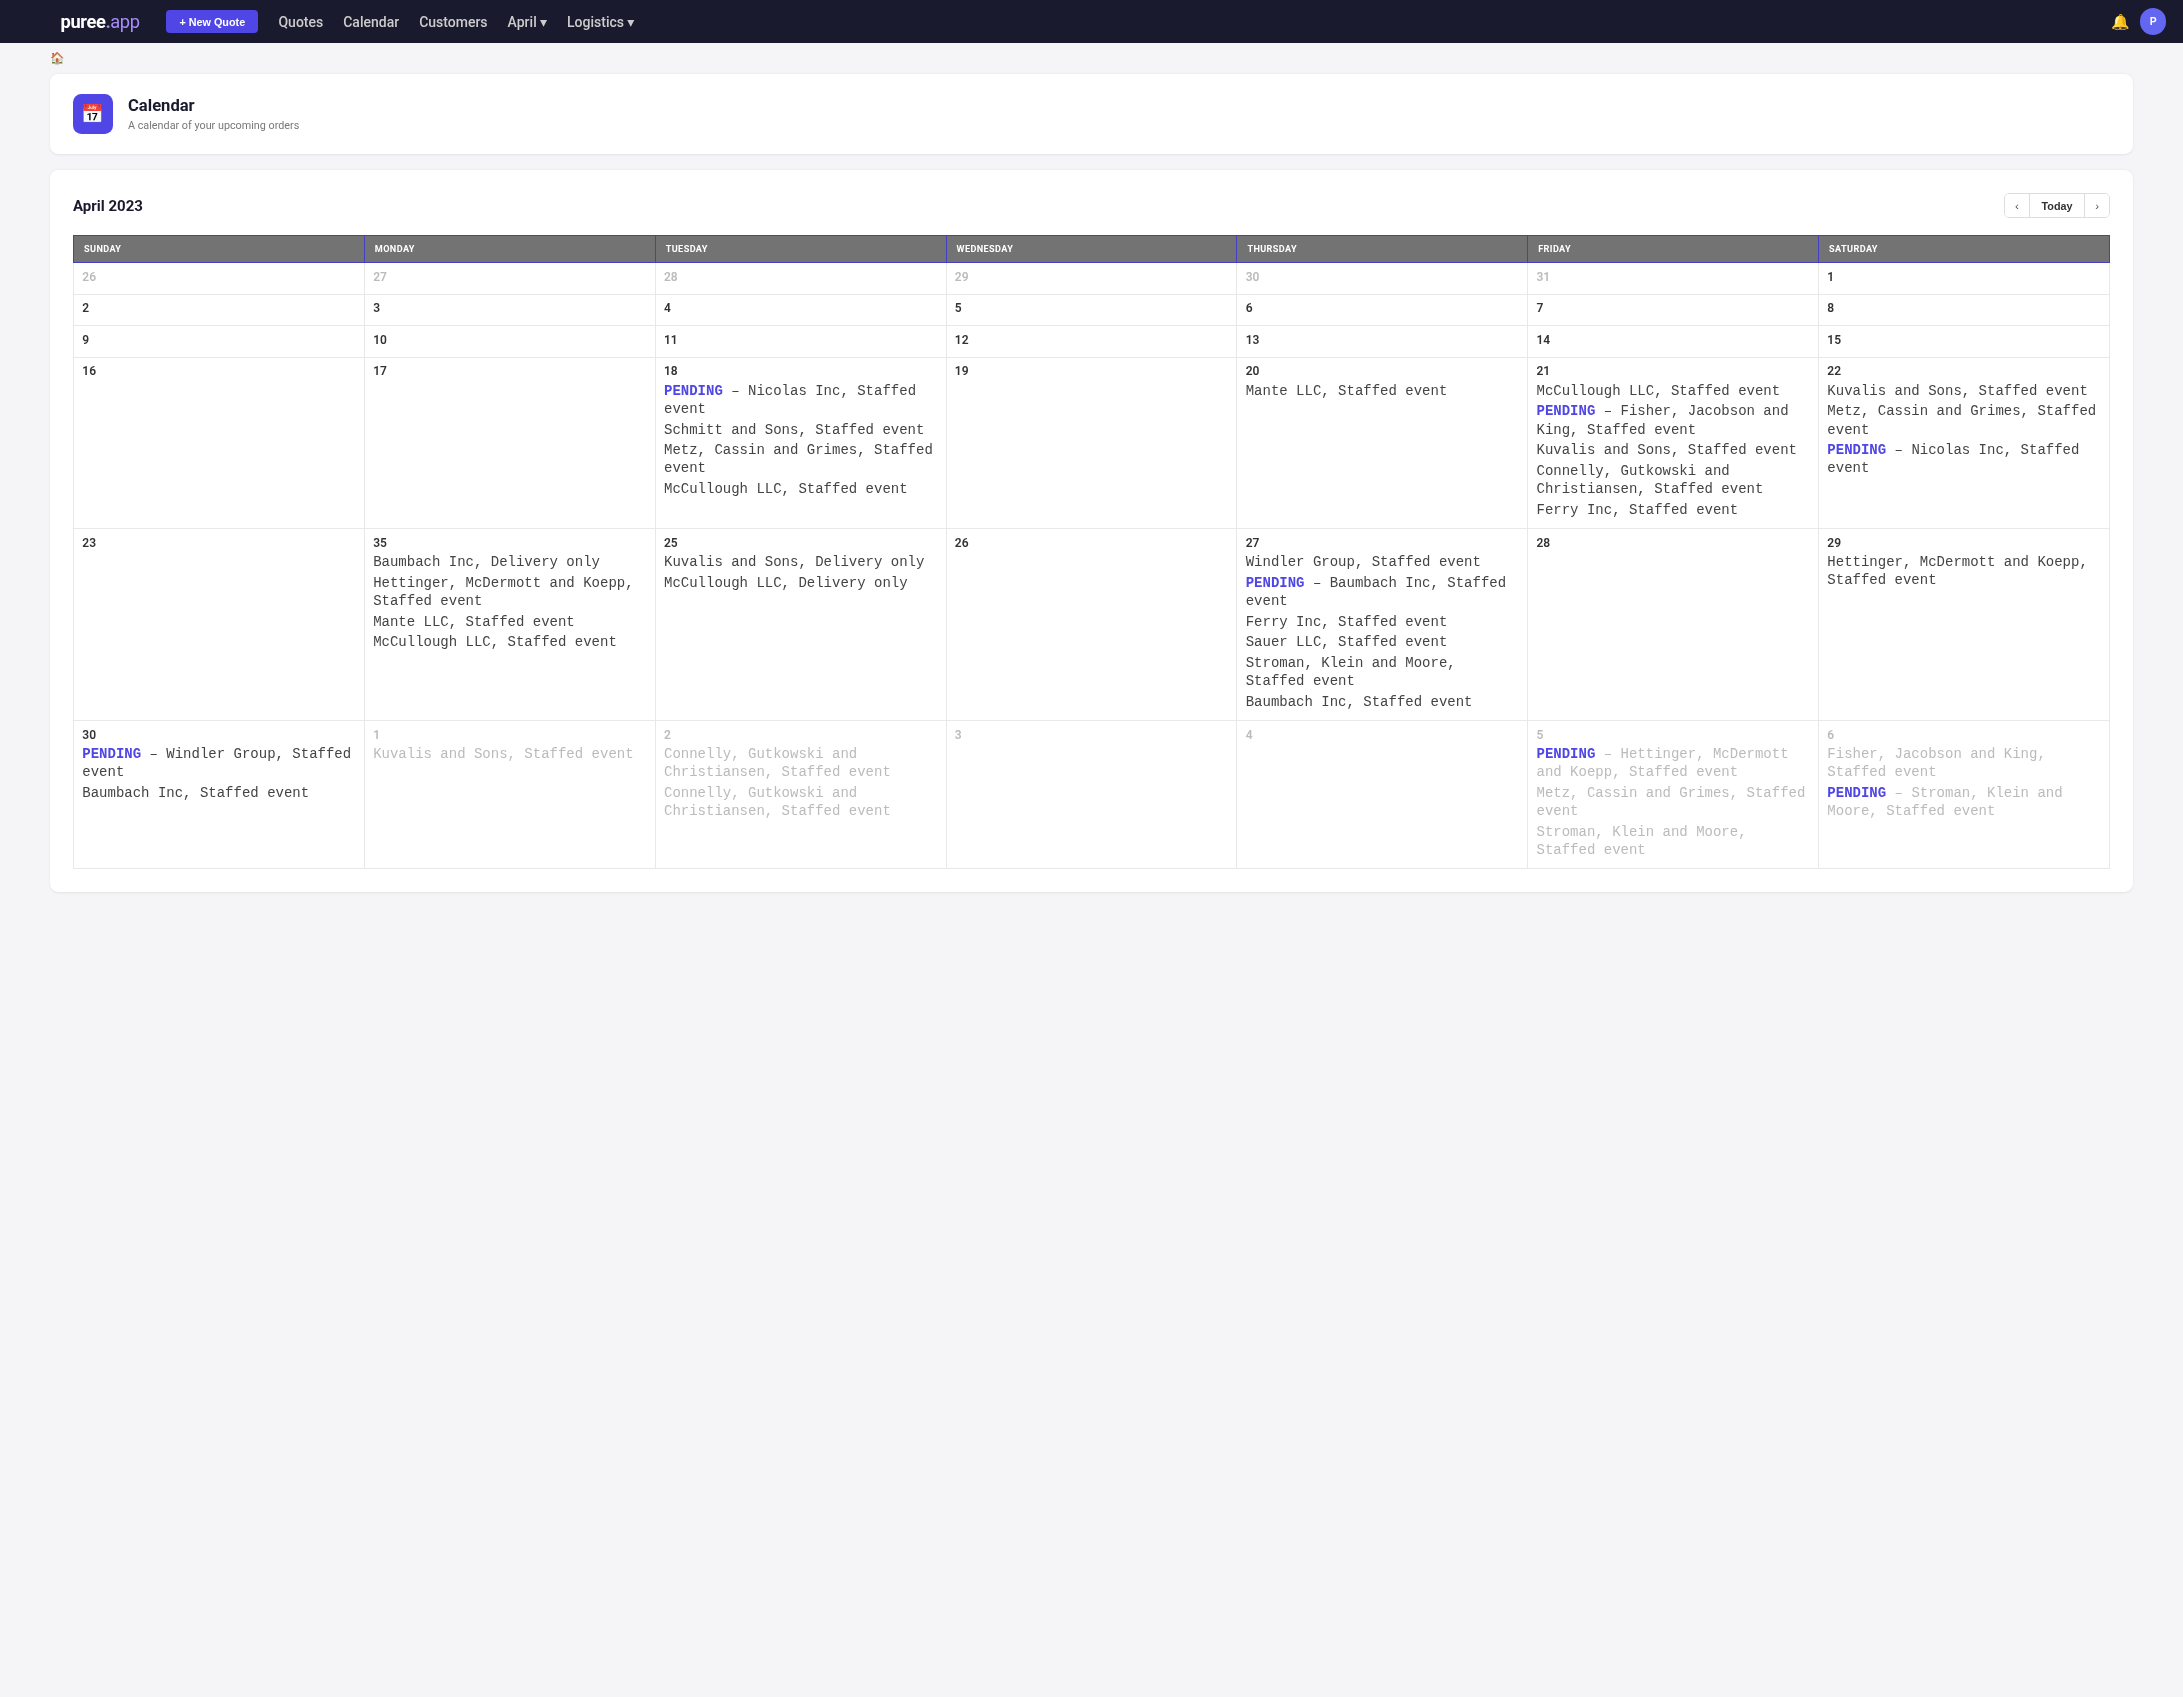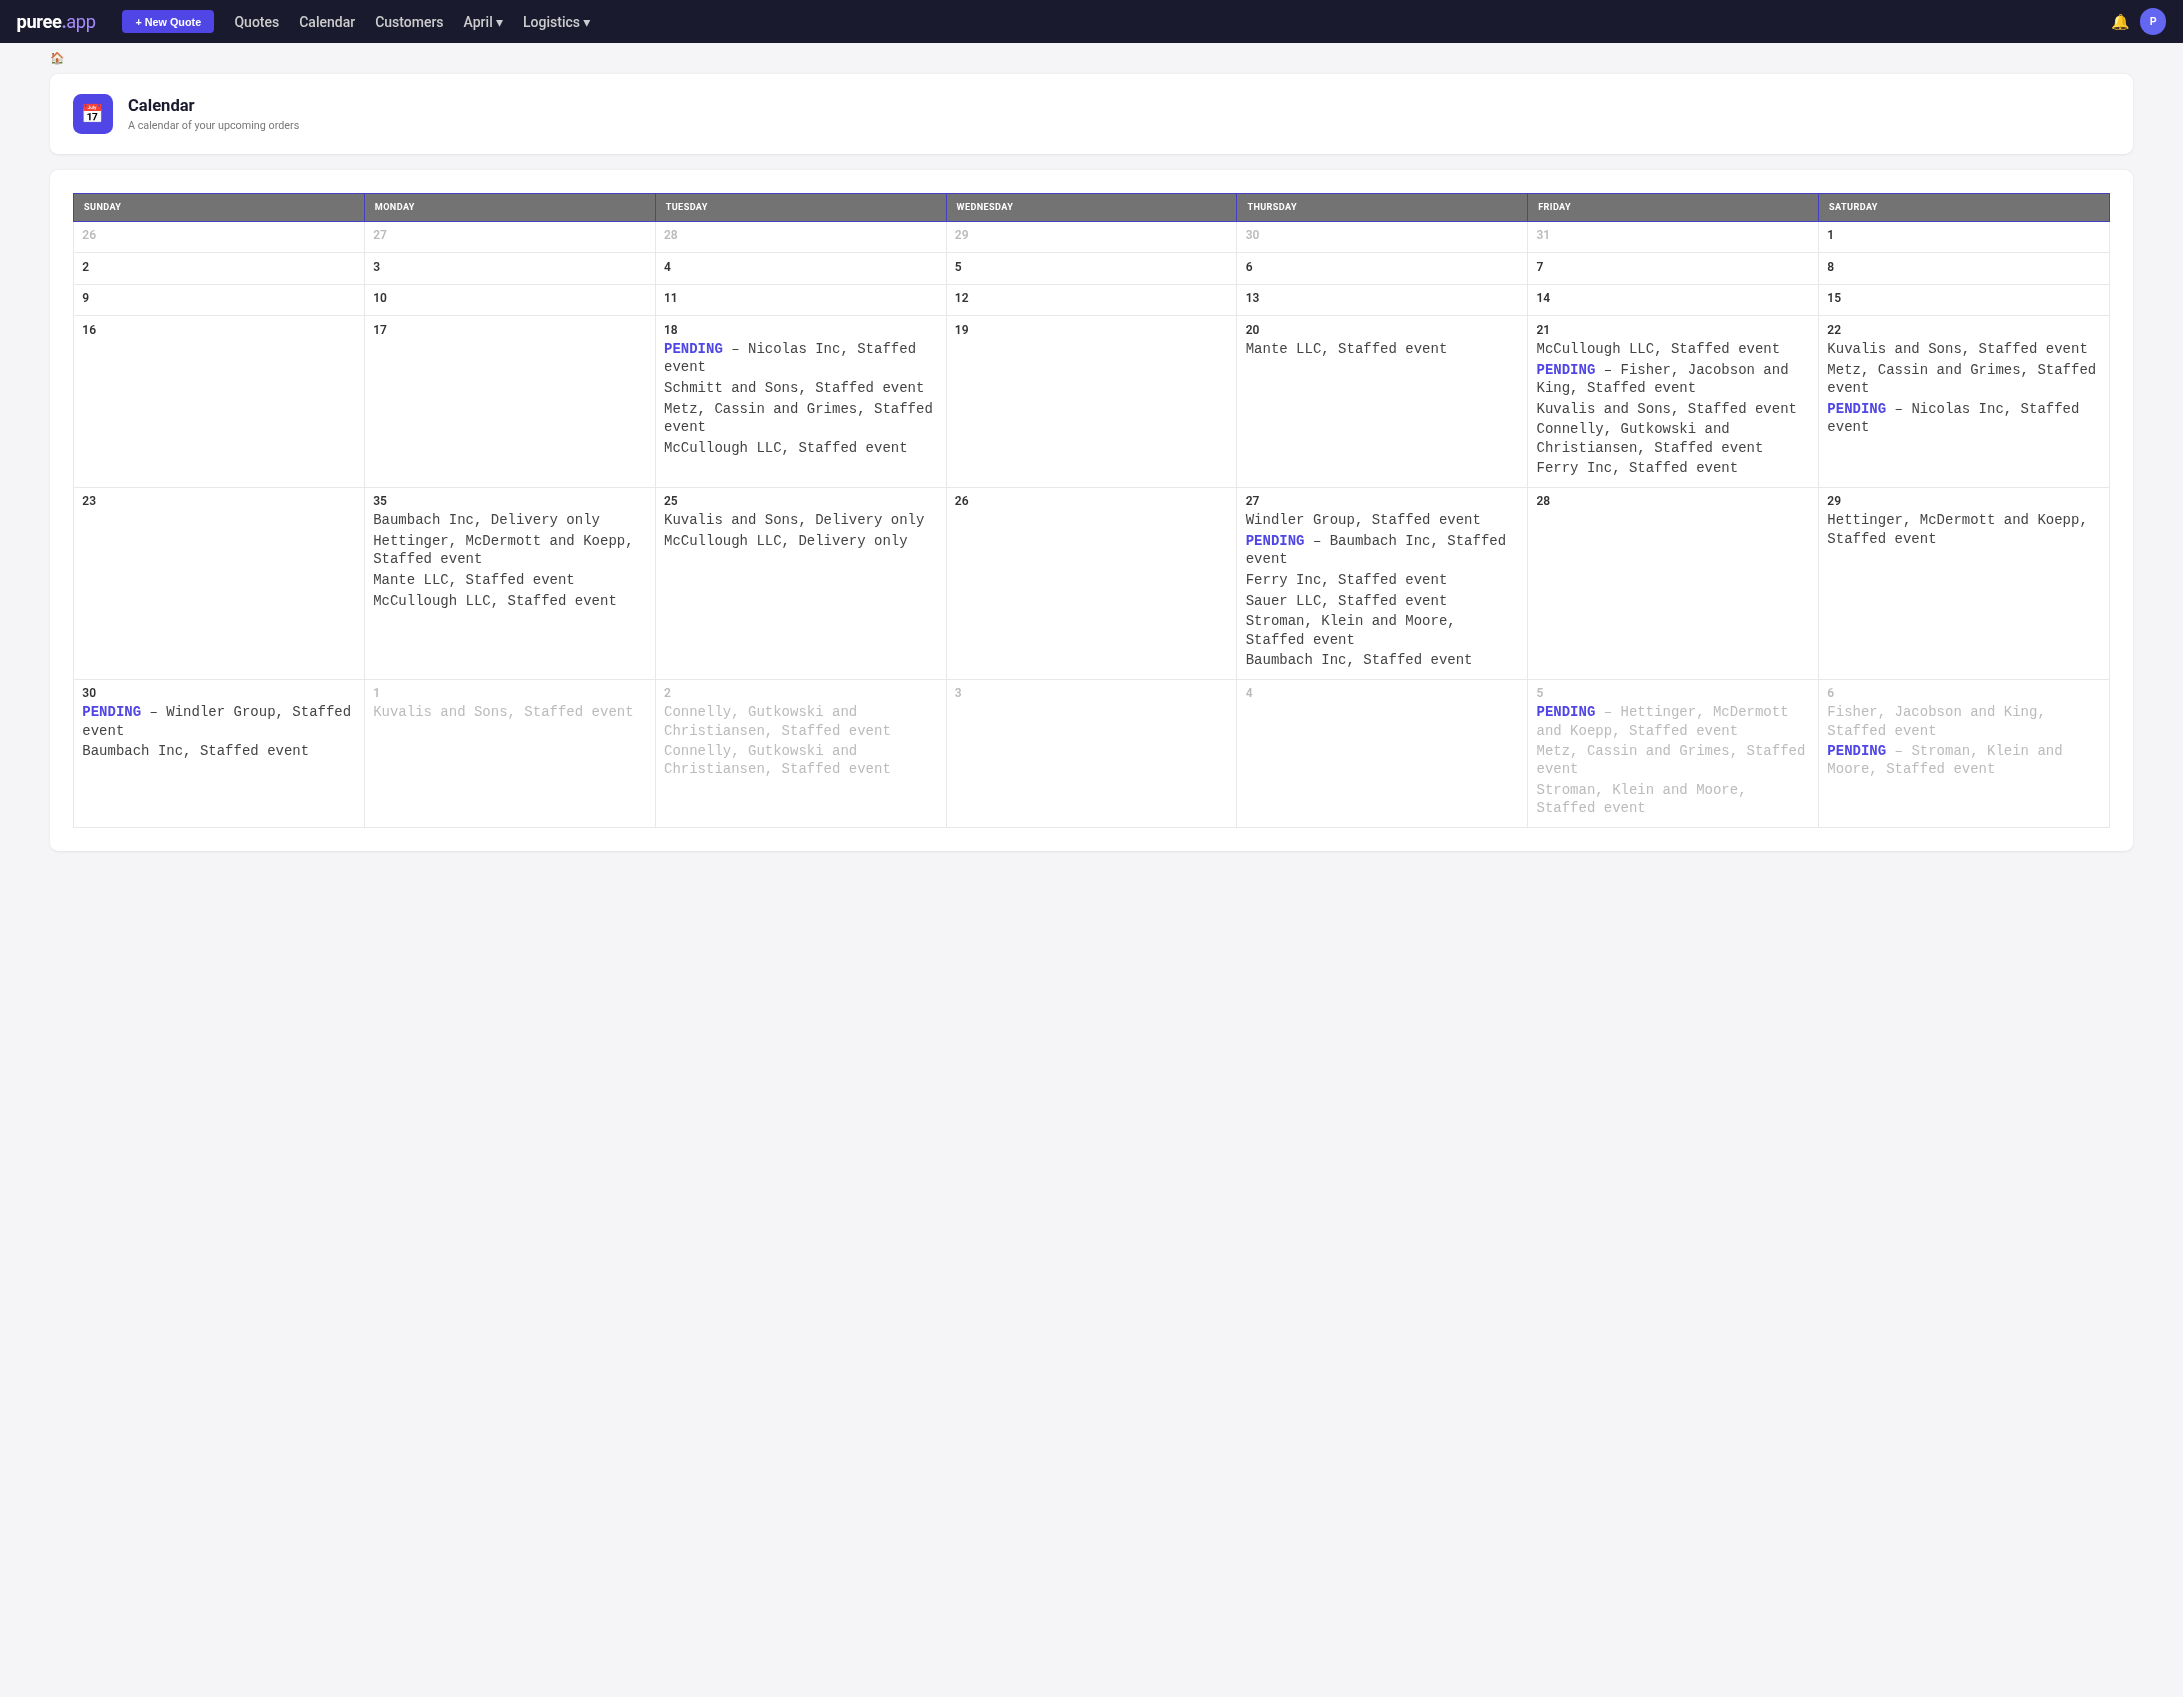--- a/index.html
+++ b/index.html
@@ -12,20 +12,21 @@
       align-items: center;
       padding: 0 16.6px;
       height: 43px;
       gap: 20px;
     }
     .navbar-logo {
       display: flex;
       align-items: flex-end;
       gap: 3.3px;
       margin-right: 6.6px;
+      margin-left: 44px;
     }
     .logo-text {
       color: white;
       font-size: 18.3px;
       font-weight: 700;
       letter-spacing: -0.4px;
     }
     .logo-dot {
       color: #a78bfa;
     }
@@ -267,20 +268,28 @@
       <span>📅</span>
     </div>
     <div>
       <div class="header-title">Calendar</div>
       <div class="header-subtitle">A calendar of your upcoming orders</div>
     </div>
   </div>
 
   <div class="calendar-card">
 
+    <div class="calendar-header">
+      <div class="calendar-month-title">April 2023</div>
+      <div class="calendar-nav">
+        <button class="cal-nav-btn">‹</button>
+        <button class="cal-today-btn">Today</button>
+        <button class="cal-nav-btn">›</button>
+      </div>
+    </div>
 
     <table class="calendar-grid">
       <thead>
         <tr>
           <th>Sunday</th>
           <th>Monday</th>
           <th>Tuesday</th>
           <th>Wednesday</th>
           <th>Thursday</th>
           <th>Friday</th>

